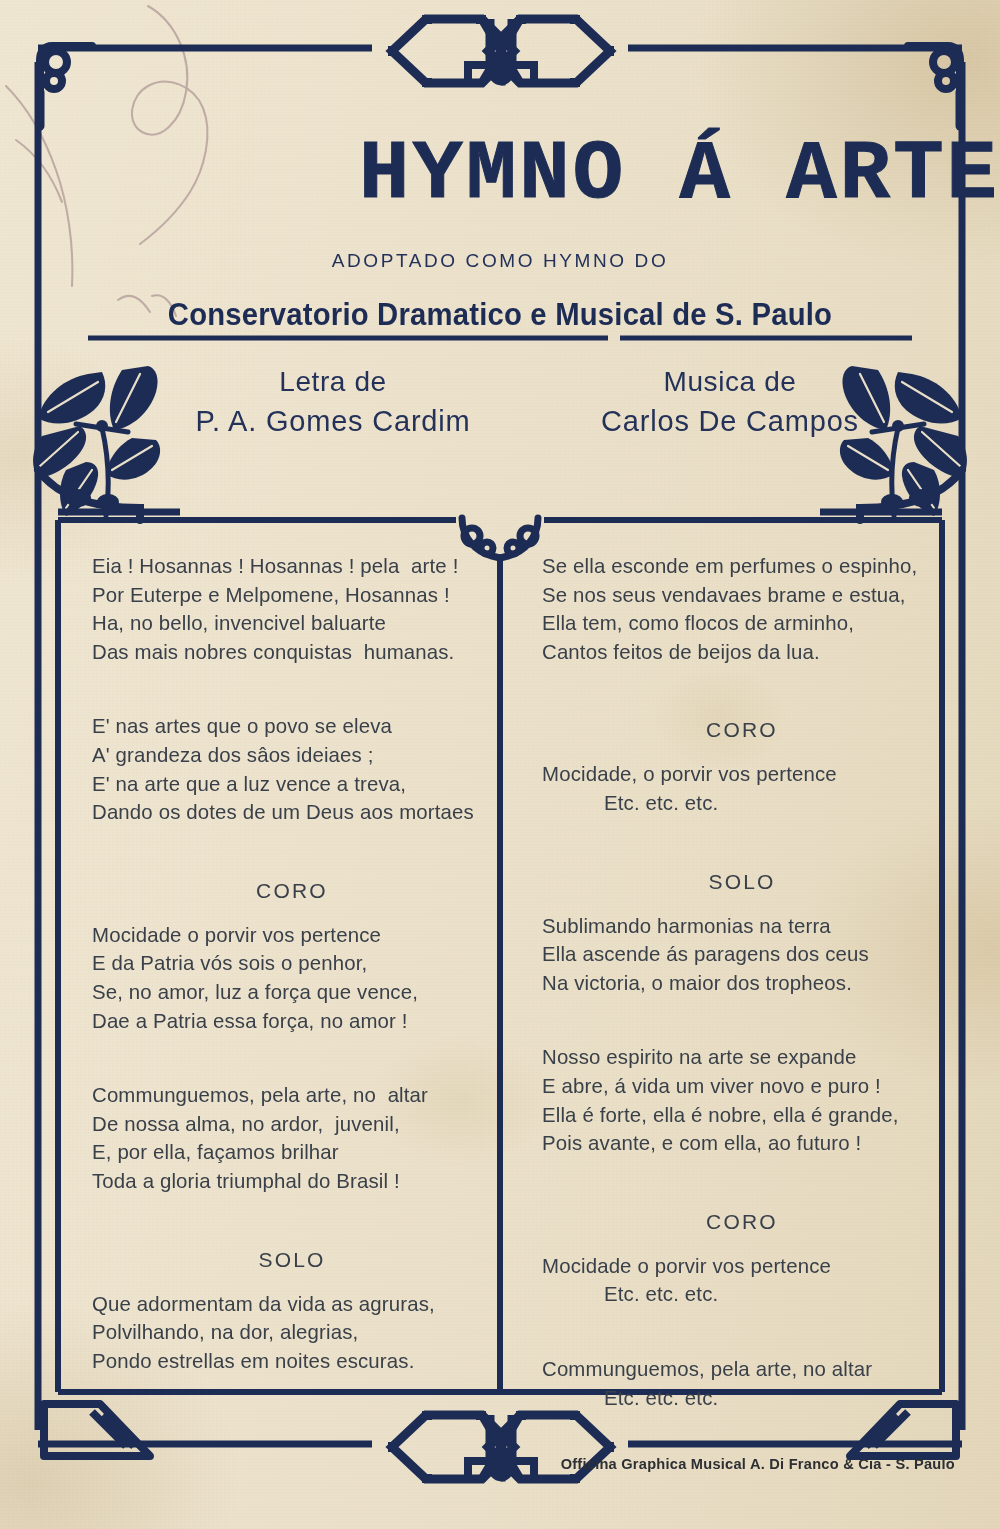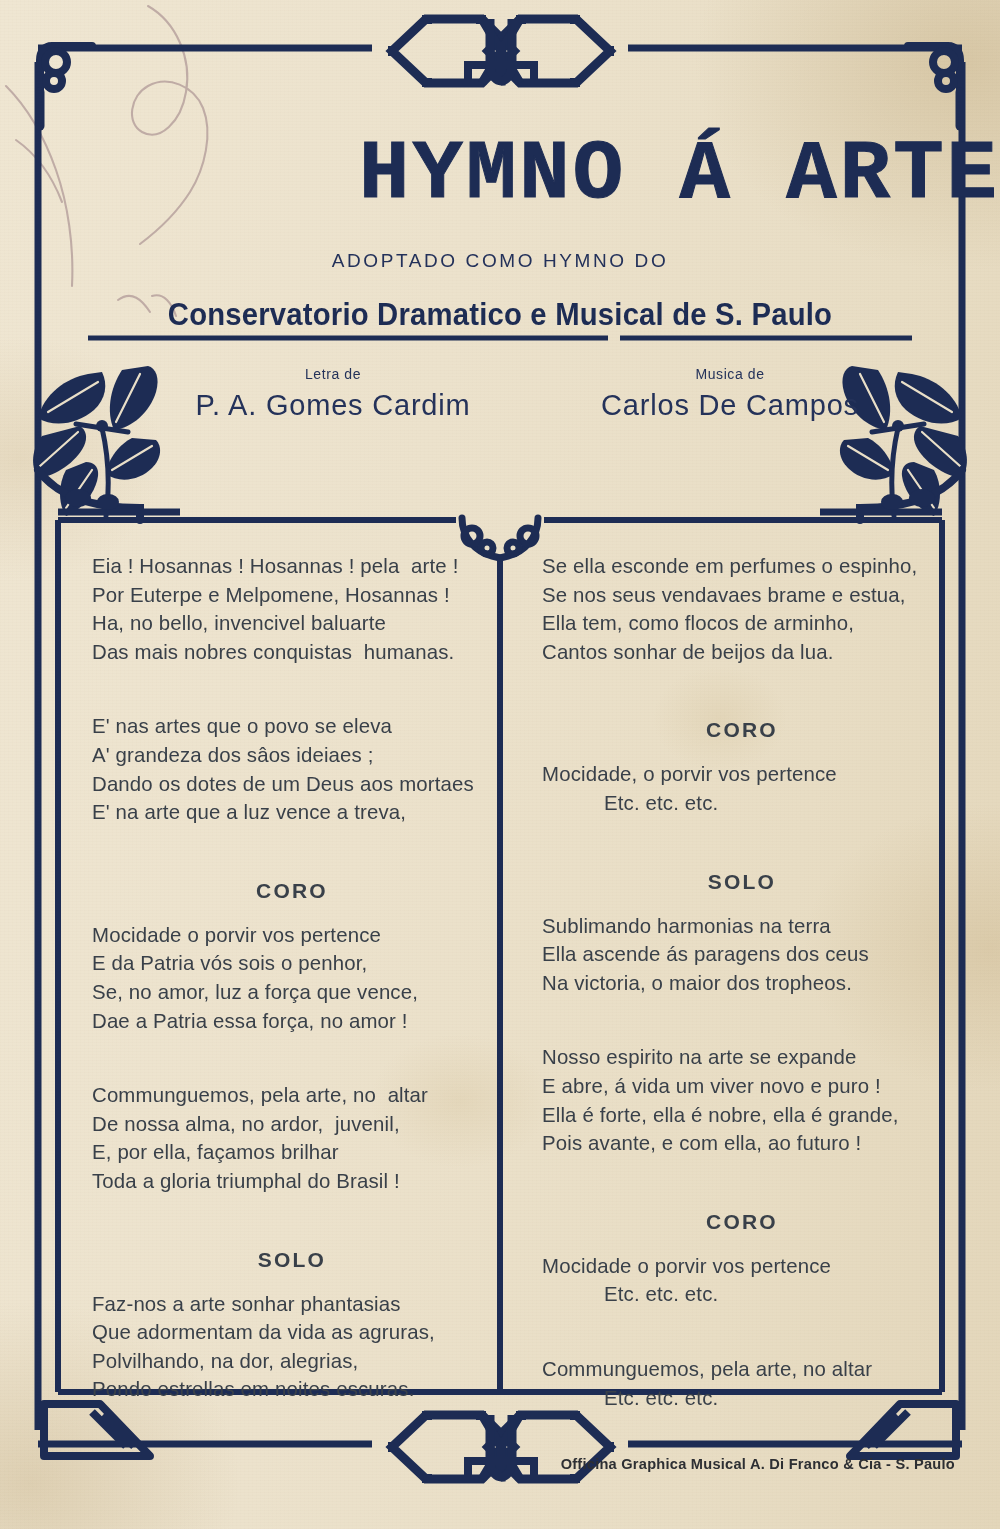--- a/index.html
+++ b/index.html
@@ -52,34 +52,34 @@
   }
   .institution{
     position:absolute;left:0;right:0;top:297px;text-align:center;
     font-size:30.5px;font-weight:700;letter-spacing:.2px;
     color:#1d2c54;
     font-stretch:condensed;
     transform:scaleX(.96);
   }
 
   .credit{position:absolute;text-align:center;color:#24325a;}
-  .credit .role{font-size:14px;letter-spacing:.6px;}
+  .credit .role{font-size:28px;letter-spacing:.6px;}
   .credit .name{font-size:29px;letter-spacing:.8px;margin-top:7px;}
   .credit-left{left:118px;top:366px;width:430px;}
   .credit-right{left:520px;top:366px;width:420px;}
 
   .col{position:absolute;top:552px;width:400px;color:#394049;}
   .col-left{left:92px;}
   .col-right{left:542px;}
 
   .stanza{margin-bottom:26px;}
   .line{font-size:20.4px;line-height:28.6px;letter-spacing:.15px;white-space:pre;}
   .hdr{
     text-align:center;font-size:21px;letter-spacing:2.2px;
-    margin:6px 0 18px 0;color:#394049;font-weight:bold;
+    margin:6px 0 18px 0;color:#394049;
   }
   .indent{padding-left:62px;}
   .gap-md{height:20px;}
 
   .imprint{
     position:absolute;right:45px;top:1456px;
     font-size:14.6px;font-weight:700;letter-spacing:.25px;color:#2d2f33;
     white-space:nowrap;
   }
 </style>
@@ -259,54 +259,53 @@
     <div class="stanza">
       <div class="line">Eia ! Hosannas ! Hosannas ! pela  arte !</div>
       <div class="line">Por Euterpe e Melpomene, Hosannas !</div>
       <div class="line">Ha, no bello, invencivel baluarte</div>
       <div class="line">Das mais nobres conquistas  humanas.</div>
     </div>
     <div class="gap-md"></div>
     <div class="stanza">
       <div class="line">E' nas artes que o povo se eleva</div>
       <div class="line">A' grandeza dos sâos ideiaes ;</div>
+      <div class="line">E' na arte que a luz vence a treva,</div>
       <div class="line">Dando os dotes de um Deus aos mortaes</div>
-      <div class="line">E' na arte que a luz vence a treva,</div>
     </div>
     <div class="gap-md"></div>
     <div class="hdr">CORO</div>
     <div class="stanza">
       <div class="line">Mocidade o porvir vos pertence</div>
       <div class="line">E da Patria vós sois o penhor,</div>
       <div class="line">Se, no amor, luz a força que vence,</div>
       <div class="line">Dae a Patria essa força, no amor !</div>
     </div>
     <div class="gap-md"></div>
     <div class="stanza">
       <div class="line">Communguemos, pela arte, no  altar</div>
       <div class="line">De nossa alma, no ardor,  juvenil,</div>
       <div class="line">E, por ella, façamos brilhar</div>
       <div class="line">Toda a gloria triumphal do Brasil !</div>
     </div>
     <div class="gap-md"></div>
     <div class="hdr">SOLO</div>
     <div class="stanza">
-      <div class="line">Faz-nos a arte sonhar phantasias</div>
       <div class="line">Que adormentam da vida as agruras,</div>
       <div class="line">Polvilhando, na dor, alegrias,</div>
       <div class="line">Pondo estrellas em noites escuras.</div>
     </div>
   </div>
 
   <div class="col col-right">
     <div class="stanza">
       <div class="line">Se ella esconde em perfumes o espinho,</div>
       <div class="line">Se nos seus vendavaes brame e estua,</div>
       <div class="line">Ella tem, como flocos de arminho,</div>
-      <div class="line">Cantos sonhar de beijos da lua.</div>
+      <div class="line">Cantos feitos de beijos da lua.</div>
     </div>
     <div class="gap-md"></div>
     <div class="hdr">CORO</div>
     <div class="stanza">
       <div class="line">Mocidade, o porvir vos pertence</div>
       <div class="line indent">Etc. etc. etc.</div>
     </div>
     <div class="gap-md"></div>
     <div class="hdr">SOLO</div>
     <div class="stanza">

